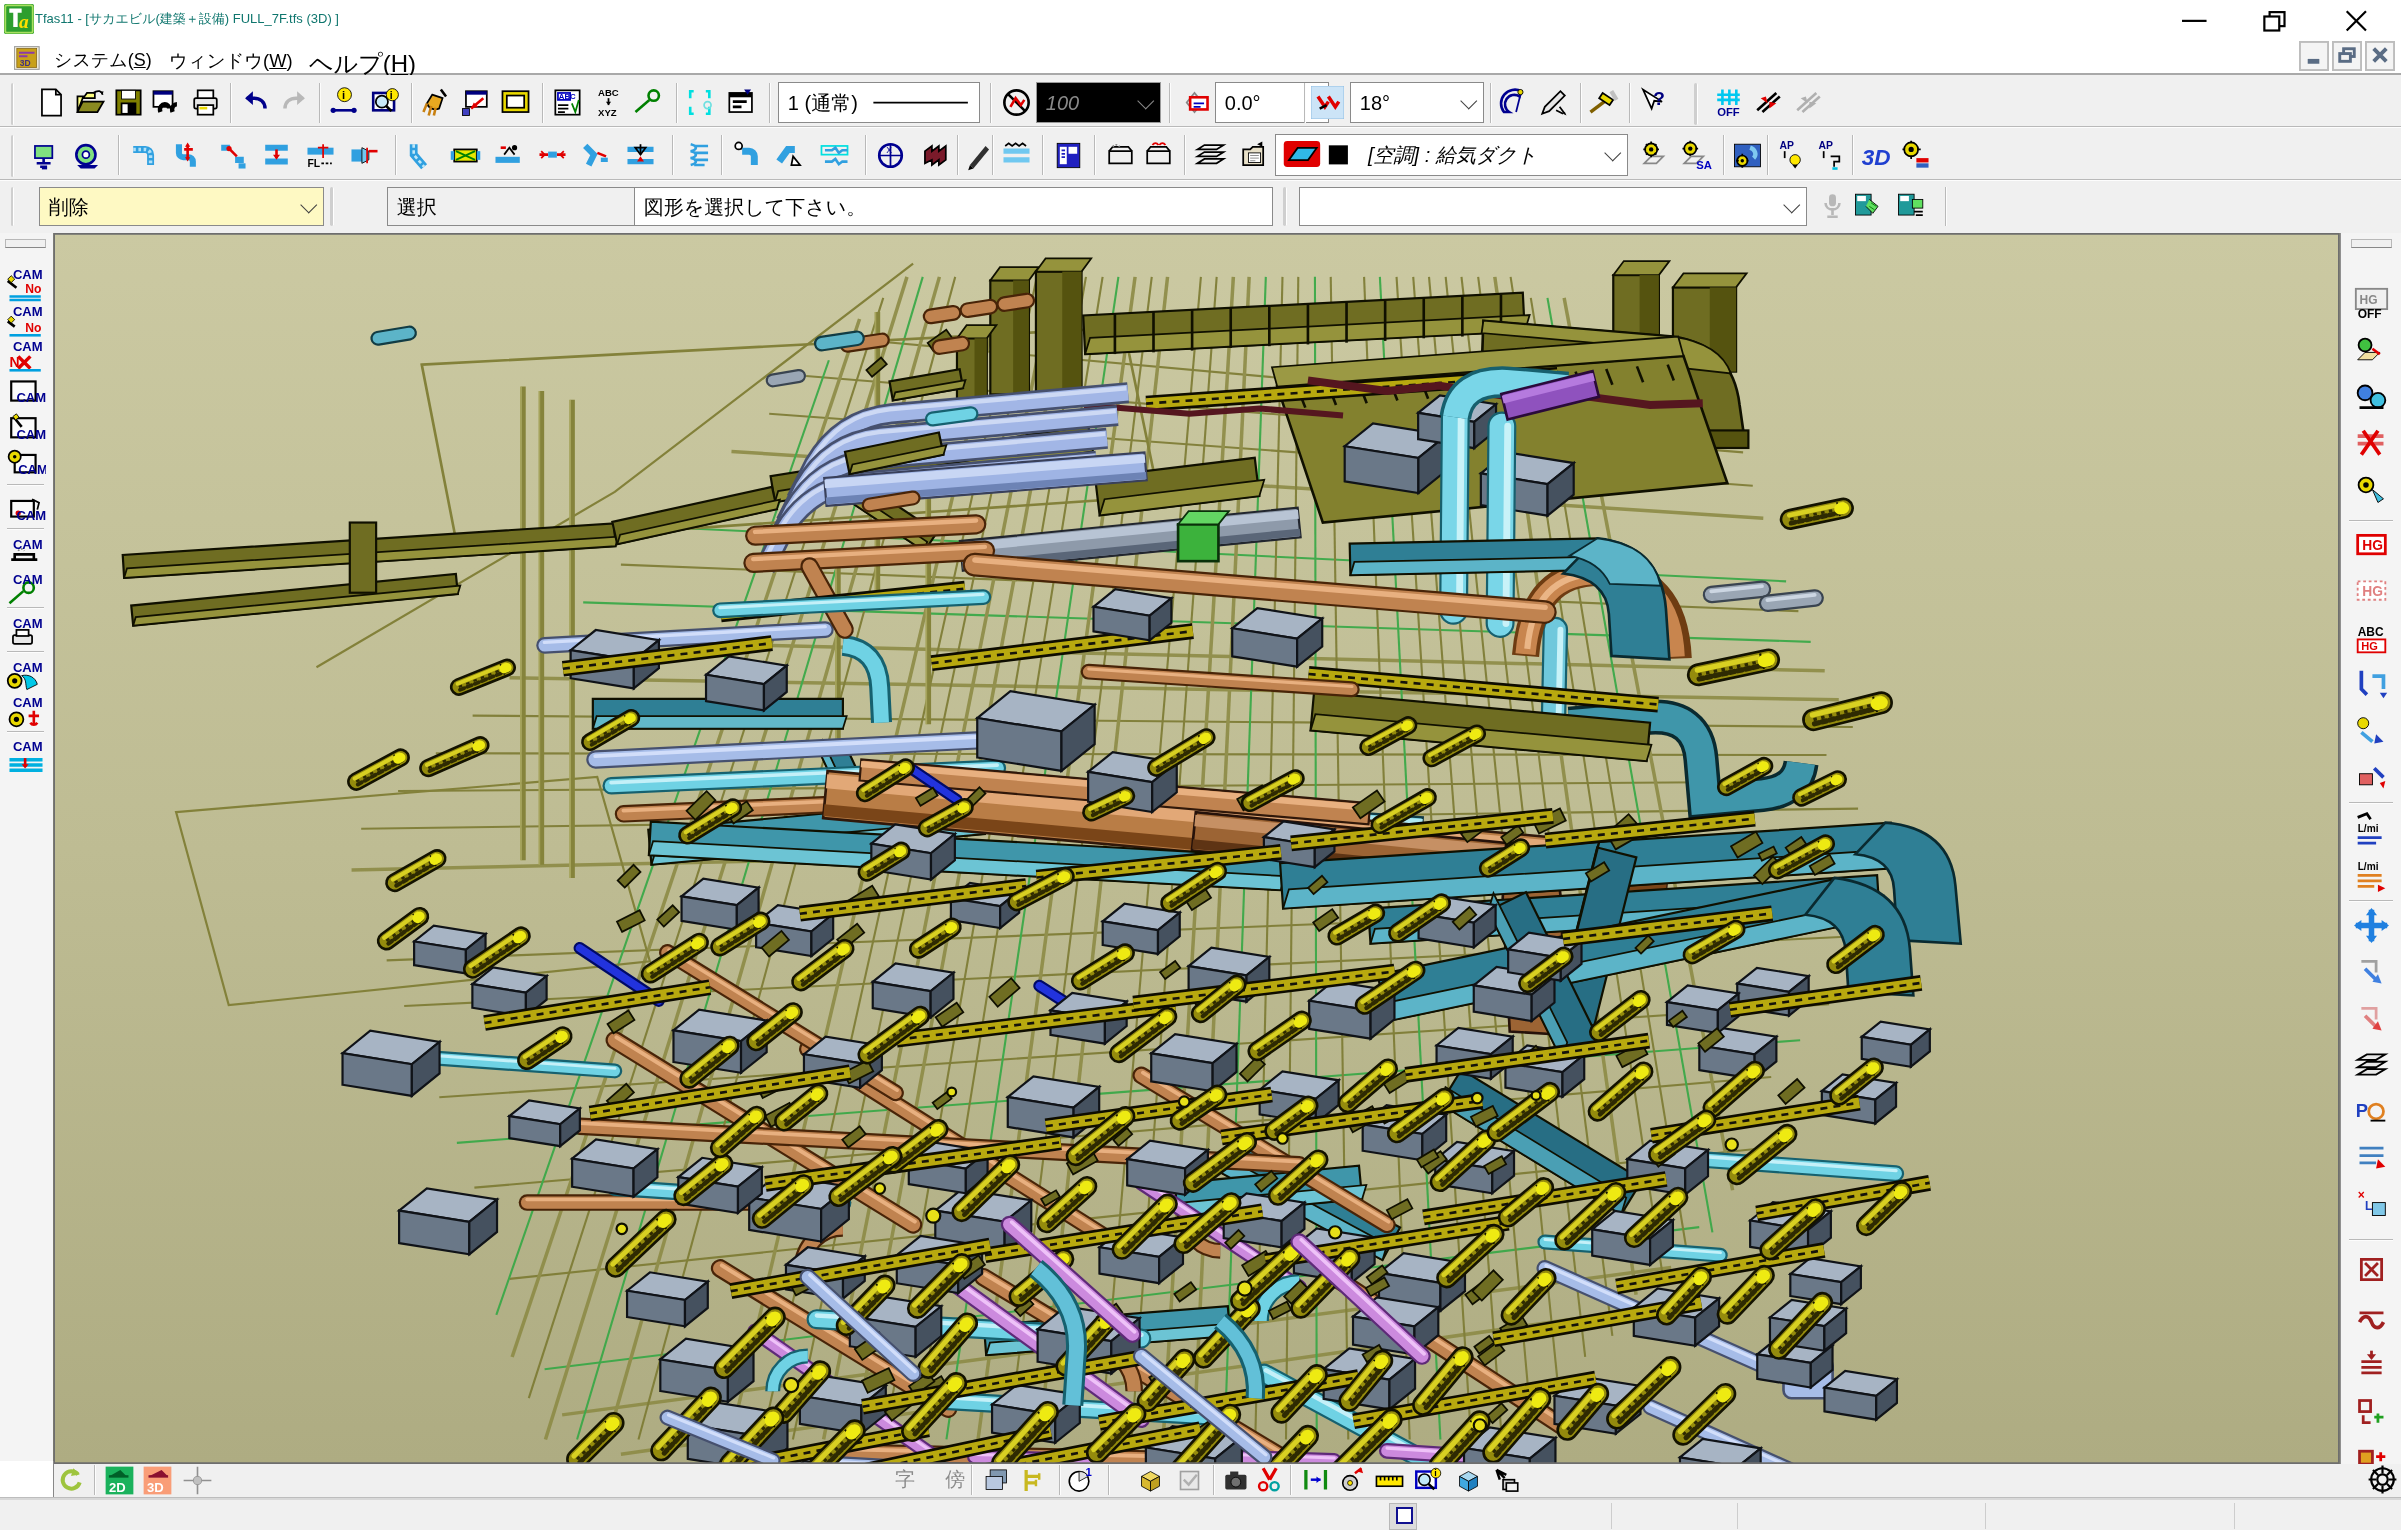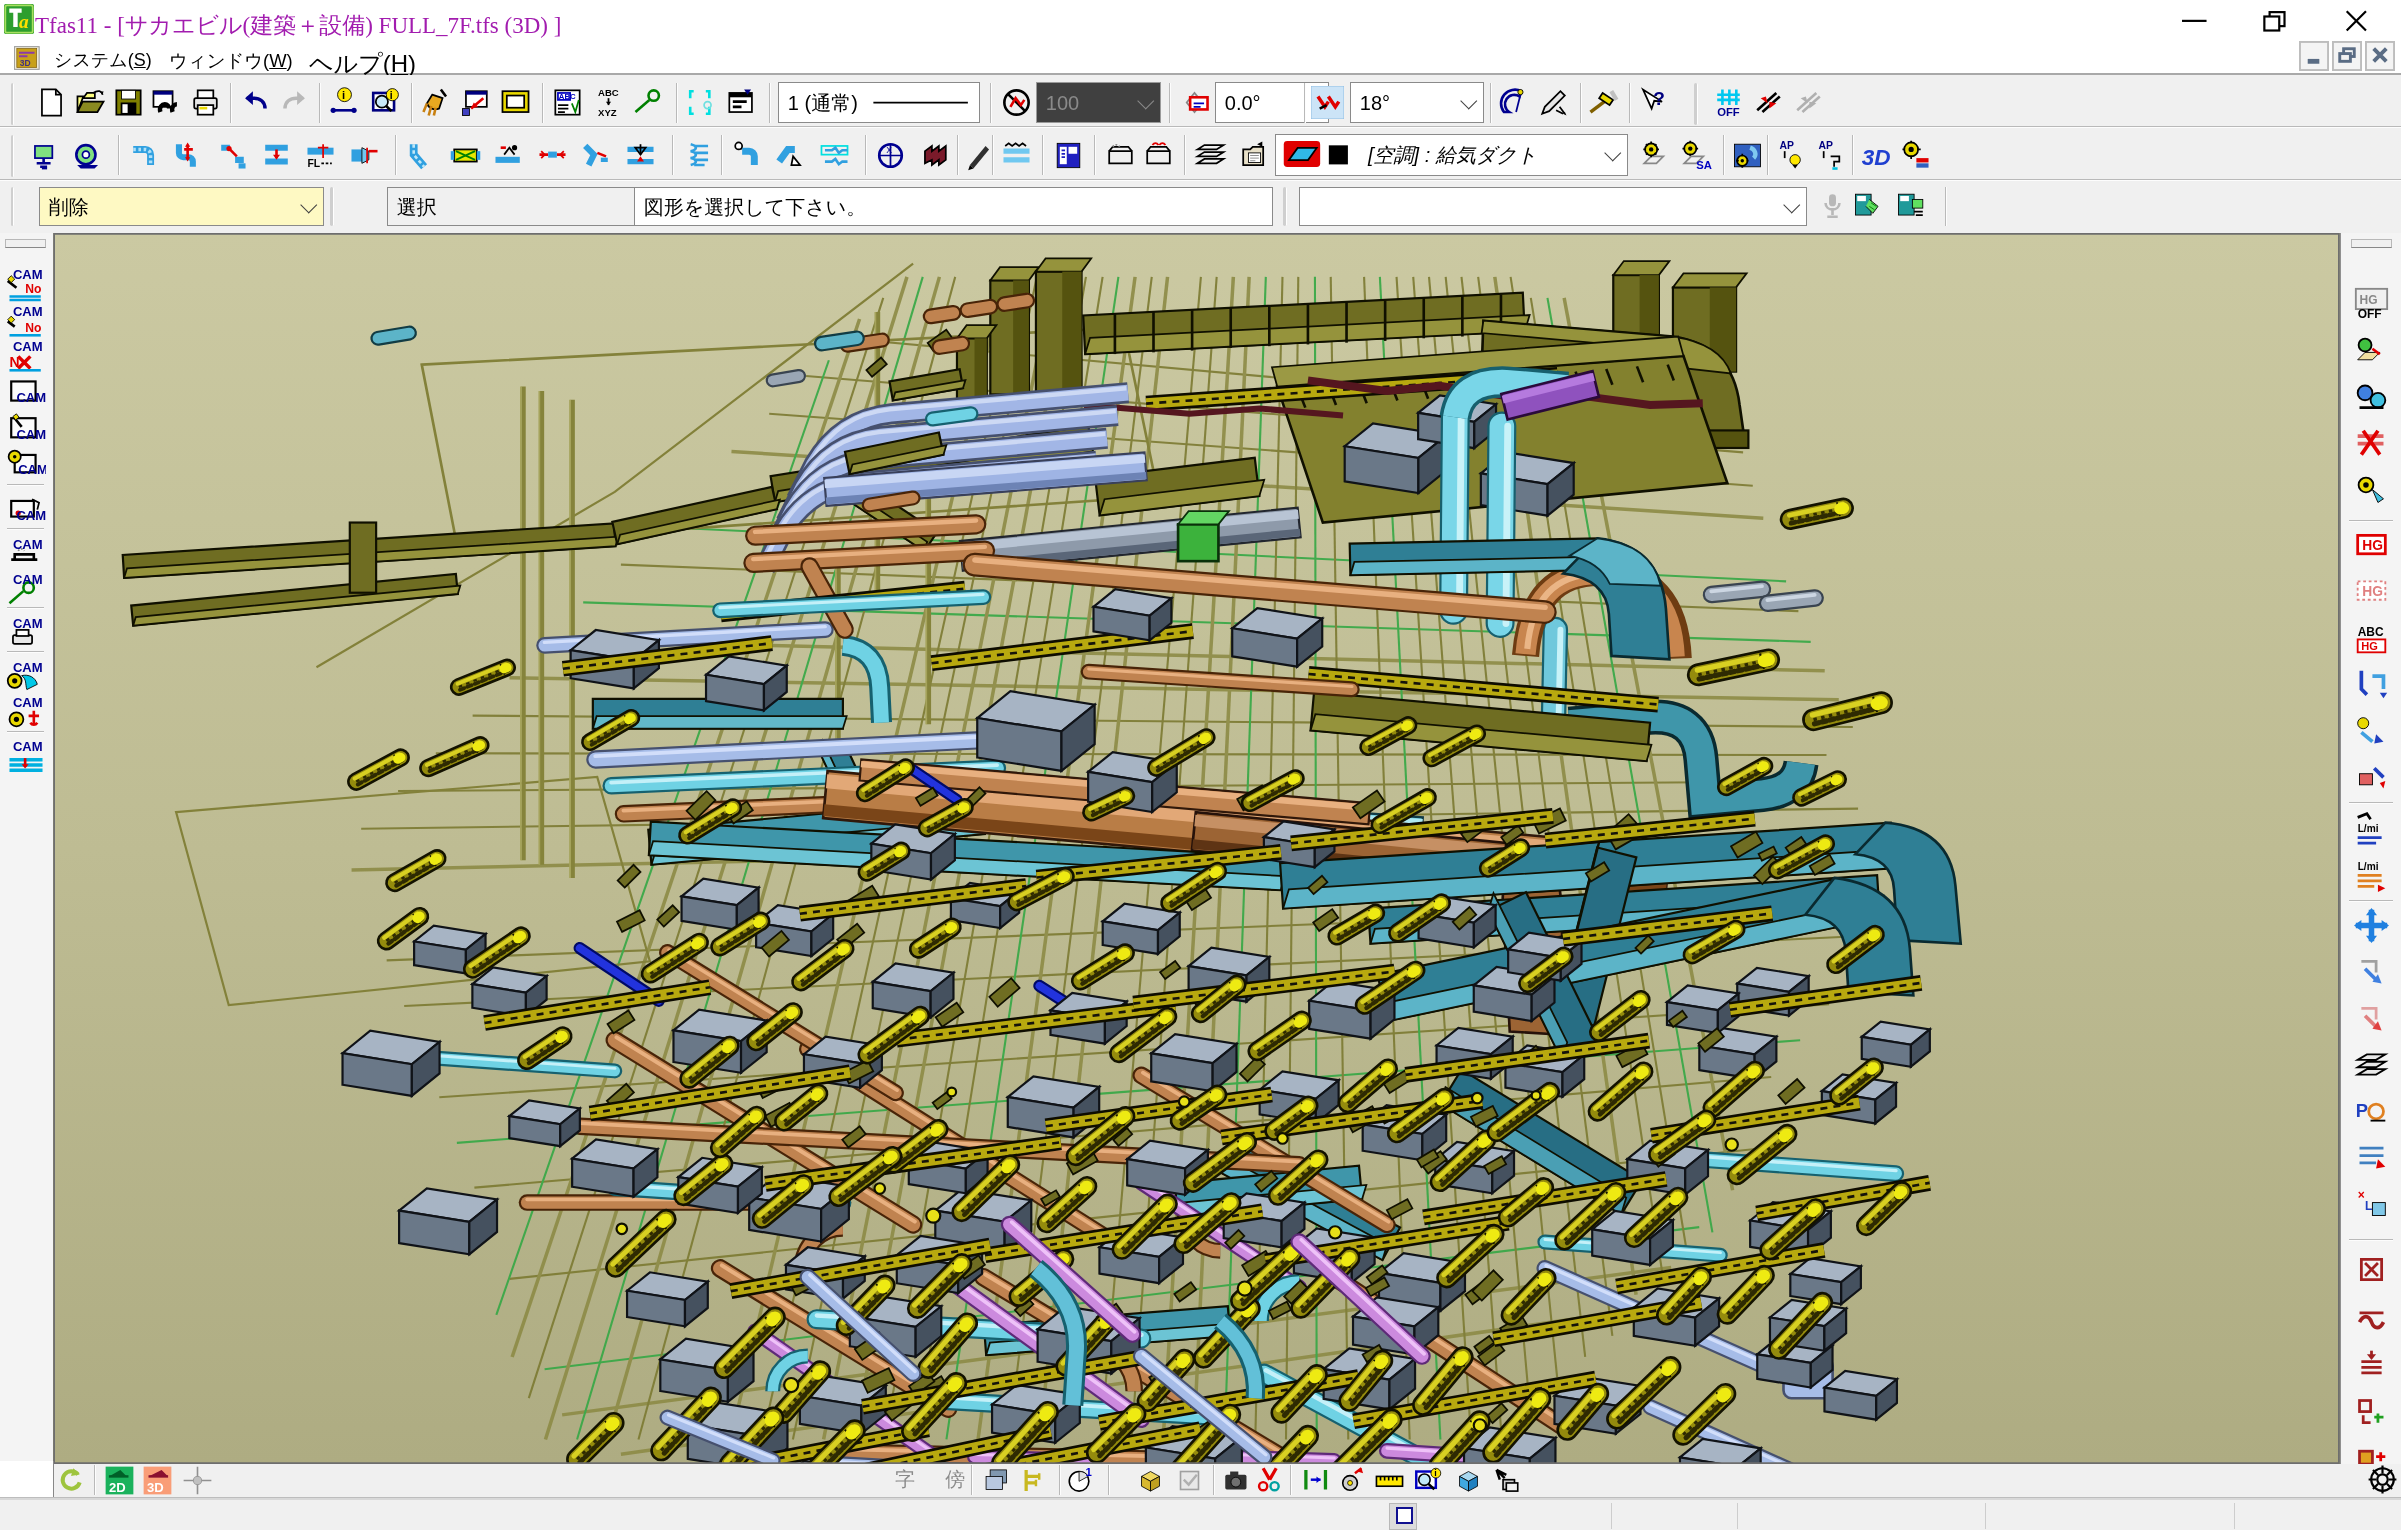--- a/index.html
+++ b/index.html
@@ -1,20 +1,20 @@
 <!DOCTYPE html>
 <html style="font-size:14px"><head><meta charset="utf-8"><style>html,body{margin:0;padding:0;width:2401px;height:1531px;overflow:hidden;font-family:"Liberation Sans",sans-serif;background:#f0f0f0;}.ab{position:absolute;}.sep{position:absolute;width:0.9px;background:#b9b9b9;border-right:0.9px solid #fdfdfd;}.hsep{position:absolute;height:0.9px;background:#b9b9b9;border-bottom:0.9px solid #fdfdfd;}.grip{position:absolute;width:2.6px;background:#cfcfcf;border-right:0.9px solid #fff;border-radius:1.8px;}.combo{position:absolute;background:#fff;border:0.9px solid #8a8a8a;font-size:20px;color:#000;}.combo .tx{position:absolute;left:8.8px;top:50%;transform:translateY(-50%);white-space:nowrap;}.chev{position:absolute;right:8.8px;top:50%;width:10.5px;height:10.5px;transform:translateY(-70%) rotate(45deg);border-right:1.8px solid #404040;border-bottom:1.8px solid #404040;}</style></head><body>
 <div class="ab" style="left:0;top:0;width:2401px;height:39px;background:#fff;"></div>
 <svg class="ab" style="left:3.5px;top:4.4px" width="30" height="30" viewBox="0 0 34 34">
     <rect width="34" height="34" rx="2" fill="#2e9e2e"></rect>
     <rect x="1.5" y="1.5" width="31" height="31" rx="2" fill="none" stroke="#a8e060" stroke-width="2"></rect>
     <path d="M6 5h14v5h-4.5v16h-5V10H6z" fill="#fff"></path>
     <text x="17" y="27" font-size="22" font-style="italic" font-weight="bold" fill="#ffe000" font-family="Liberation Serif,serif">a</text>
   </svg>
-<div class="ab" style="left:35px;top:9.7px;font-size:23px;color:#a21caf;font-family:Liberation Serif, serif;">Tfas11 - [サカエビル(建築＋設備) FULL_7F.tfs (3D) ]</div>
+<div class="ab" style="left:35px;top:9.7px;font-size:13px;color:#0f766e;">Tfas11 - [サカエビル(建築＋設備) FULL_7F.tfs (3D) ]</div>
 <svg class="ab" style="left:2168px;top:3.5px" width="219" height="32" viewBox="0 0 250 36">
     <path d="M16 19h28" stroke="#000" stroke-width="2.5"></path>
     <rect x="116" y="9" width="17" height="16" fill="#fff" stroke="#000" stroke-width="2.5"></rect>
     <rect x="110" y="14" width="17" height="16" fill="#fff" stroke="#000" stroke-width="2.5"></rect>
     <path d="M204 8l22 22M226 8l-22 22" stroke="#000" stroke-width="2.5"></path>
   </svg>
 <div class="ab" style="left:0;top:39px;width:2401px;height:34px;background:#fff;"></div>
 <div class="ab" style="left:0;top:73px;width:2401px;height:1.8px;background:#a9a9a9;"></div>
 <svg class="ab" style="left:14px;top:46px" width="25.5" height="24" viewBox="0 0 36 33">
     <rect x="0.5" y="0.5" width="35" height="32" fill="#f0ecd8" stroke="#999" stroke-width="1.5"></rect>
@@ -145,21 +145,21 @@
     <svg class="ab" style="right:8.8px;top:16px" width="97" height="7" viewBox="0 0 110 8">
       <path d="M0 4h108" stroke="#000" stroke-width="2"></path>
     </svg>
   </div>
 <div class="sep" style="left:990px;top:83px;height:40px;"></div>
 <svg class="ab" style="left:1000px;top:86px" width="33" height="33" viewBox="0 0 38 38">
     <circle cx="19" cy="19" r="14" fill="none" stroke="#000" stroke-width="3"></circle>
     <path d="M9 9l20 20" stroke="#000" stroke-width="3"></path>
     <path d="M12 24l6-10 6 8 4-6" fill="none" stroke="#e00000" stroke-width="3"></path>
   </svg>
-<div class="combo" style="left:1036px;top:82px;width:123px;height:39px;background:#404040;color:#8a8a8a;border-color:#9a9a9a;">
+<div class="combo" style="left:1036px;top:82px;width:123px;height:39px;background:#000000;color:#8a8a8a;border-color:#9a9a9a;font-style:italic;">
     <span class="tx">100</span>
     <span class="chev" style="border-color:#8a8a8a"></span>
   </div>
 <div class="sep" style="left:1169px;top:83px;height:40px;"></div>
 <svg class="ab" style="left:1178px;top:86px" width="33" height="33" viewBox="0 0 38 38">
     <path d="M10 19L19 8l9 11-9 11z" fill="#f0f0f0" stroke="#888" stroke-width="2"></path>
     <rect x="14" y="13" width="20" height="14" fill="#fff" stroke="#e00000" stroke-width="3"></rect>
     <path d="M18 20h12M18 24h8" stroke="#0000c0" stroke-width="2"></path>
   </svg>
 <div class="combo" style="left:1215px;top:82px;width:79px;height:39px;padding-left:33px;">

